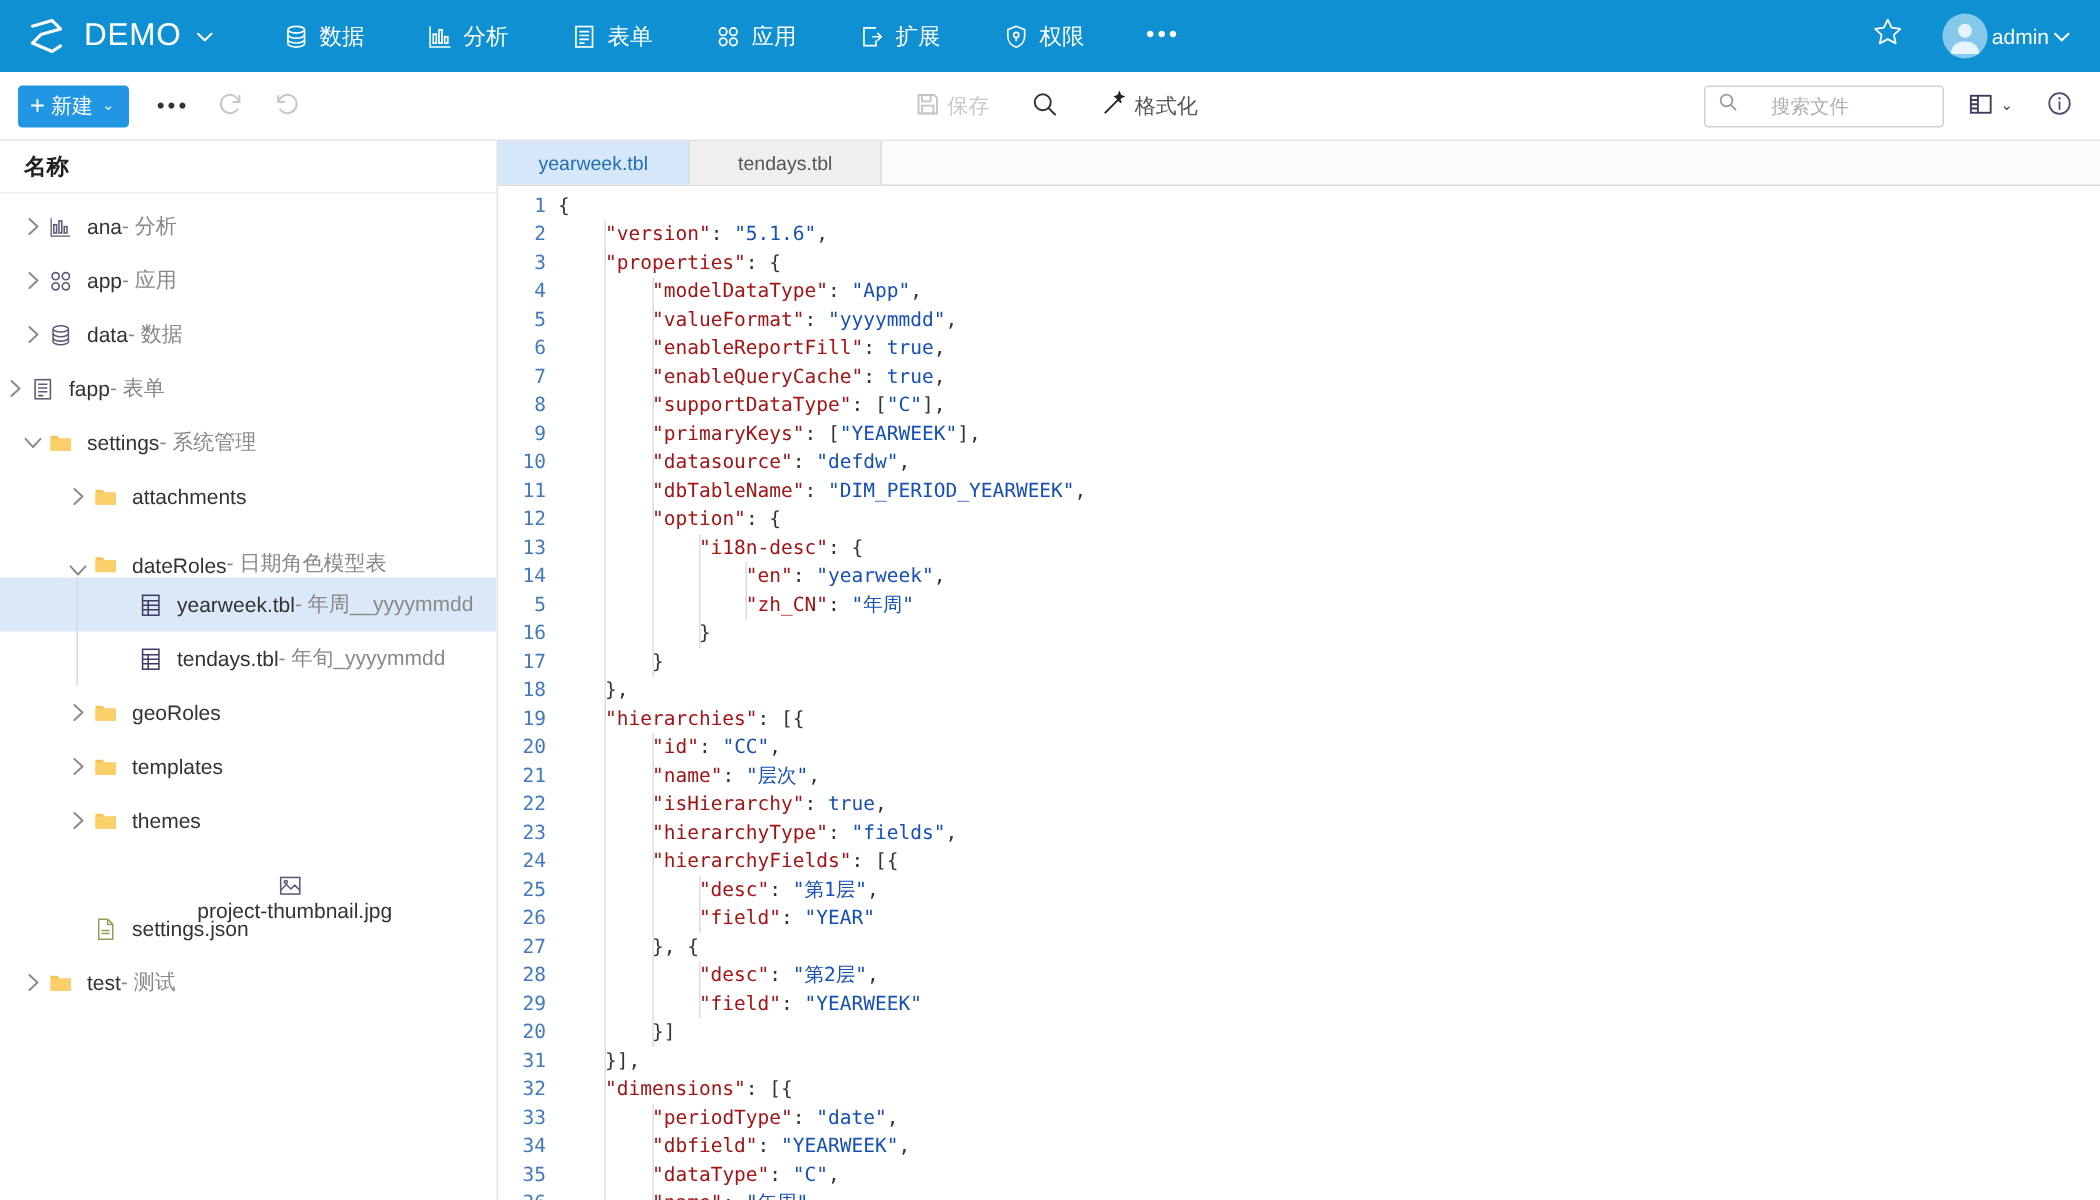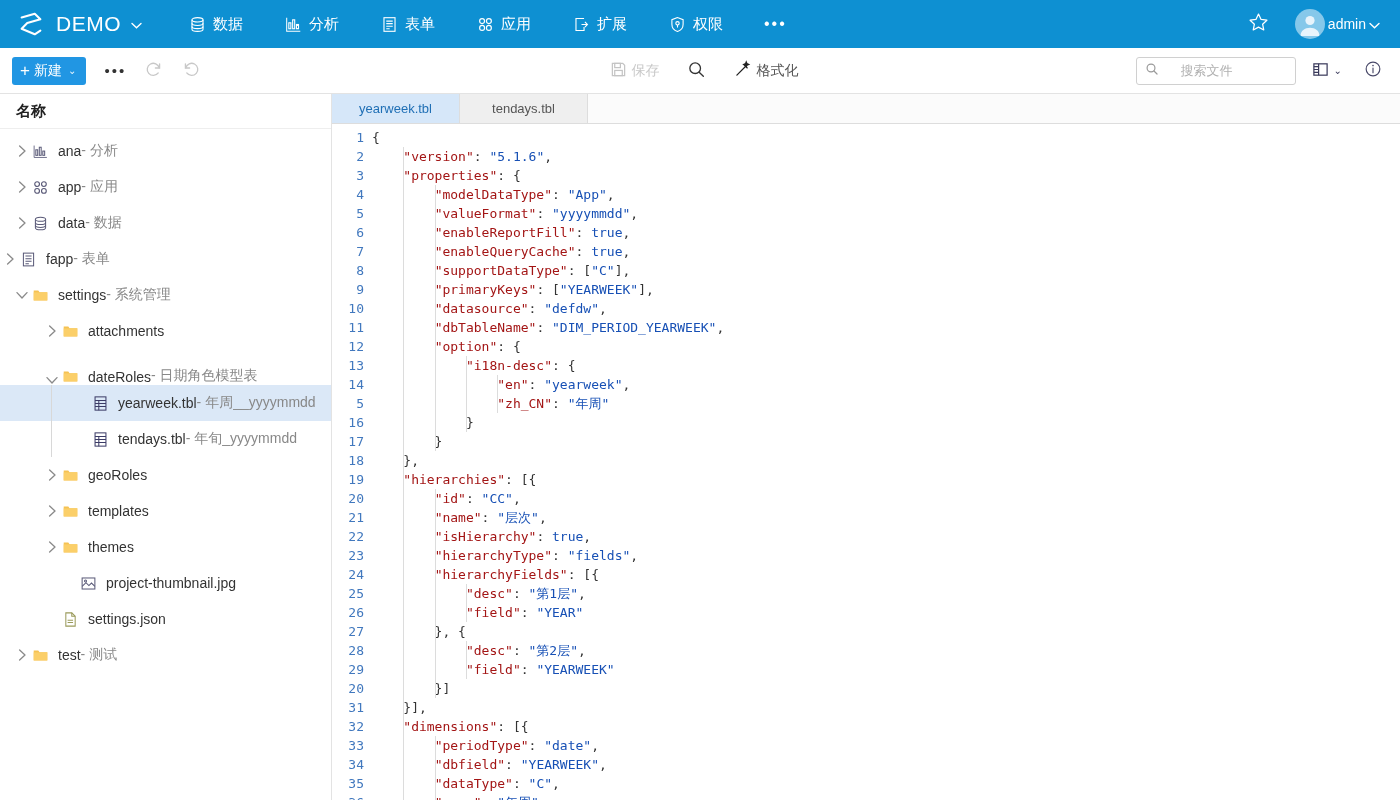--- a/index.html
+++ b/index.html
@@ -529,21 +529,21 @@
             </svg>
           </span>
           <span class="nicon">
             <svg width="17" height="17" viewBox="0 0 20 20">
               <path d="M2 4.2h5.4l1.5 2.1H18v9.6H2z" fill="#f5c253"></path>
               <path d="M2 6.3h16v9.4H2z" fill="#fbcf69"></path>
             </svg>
           </span>
           <span class="nlabel">themes</span>
         </div>
-        <div class="node" style="padding-left: 62px;">
+        <div class="node" style="padding-left: 62px; flex-direction: column;">
           <span class="twisty"></span>
           <span class="nicon">
             <svg width="17" height="17" viewBox="0 0 20 20" fill="none" stroke="#5a5a78" stroke-width="1.2">
               <rect x="2.5" y="3.5" width="15" height="13"></rect>
               <path d="M2.5 13.5 7 9l3.5 3.5L13.5 9.5l4 4"></path>
               <circle cx="6.5" cy="7" r="1.2"></circle>
             </svg>
           </span>
           <span class="nlabel">project-thumbnail.jpg</span>
         </div>

